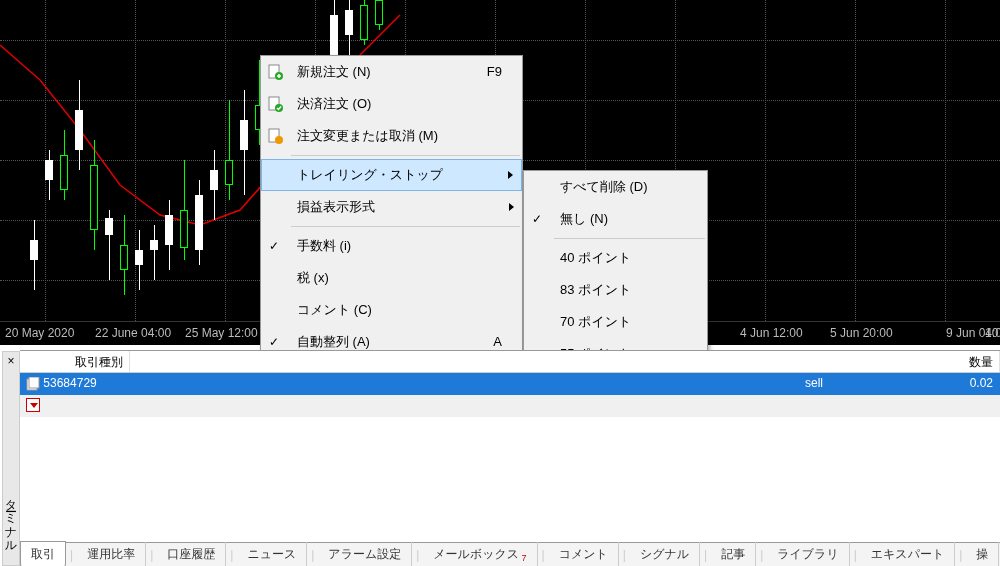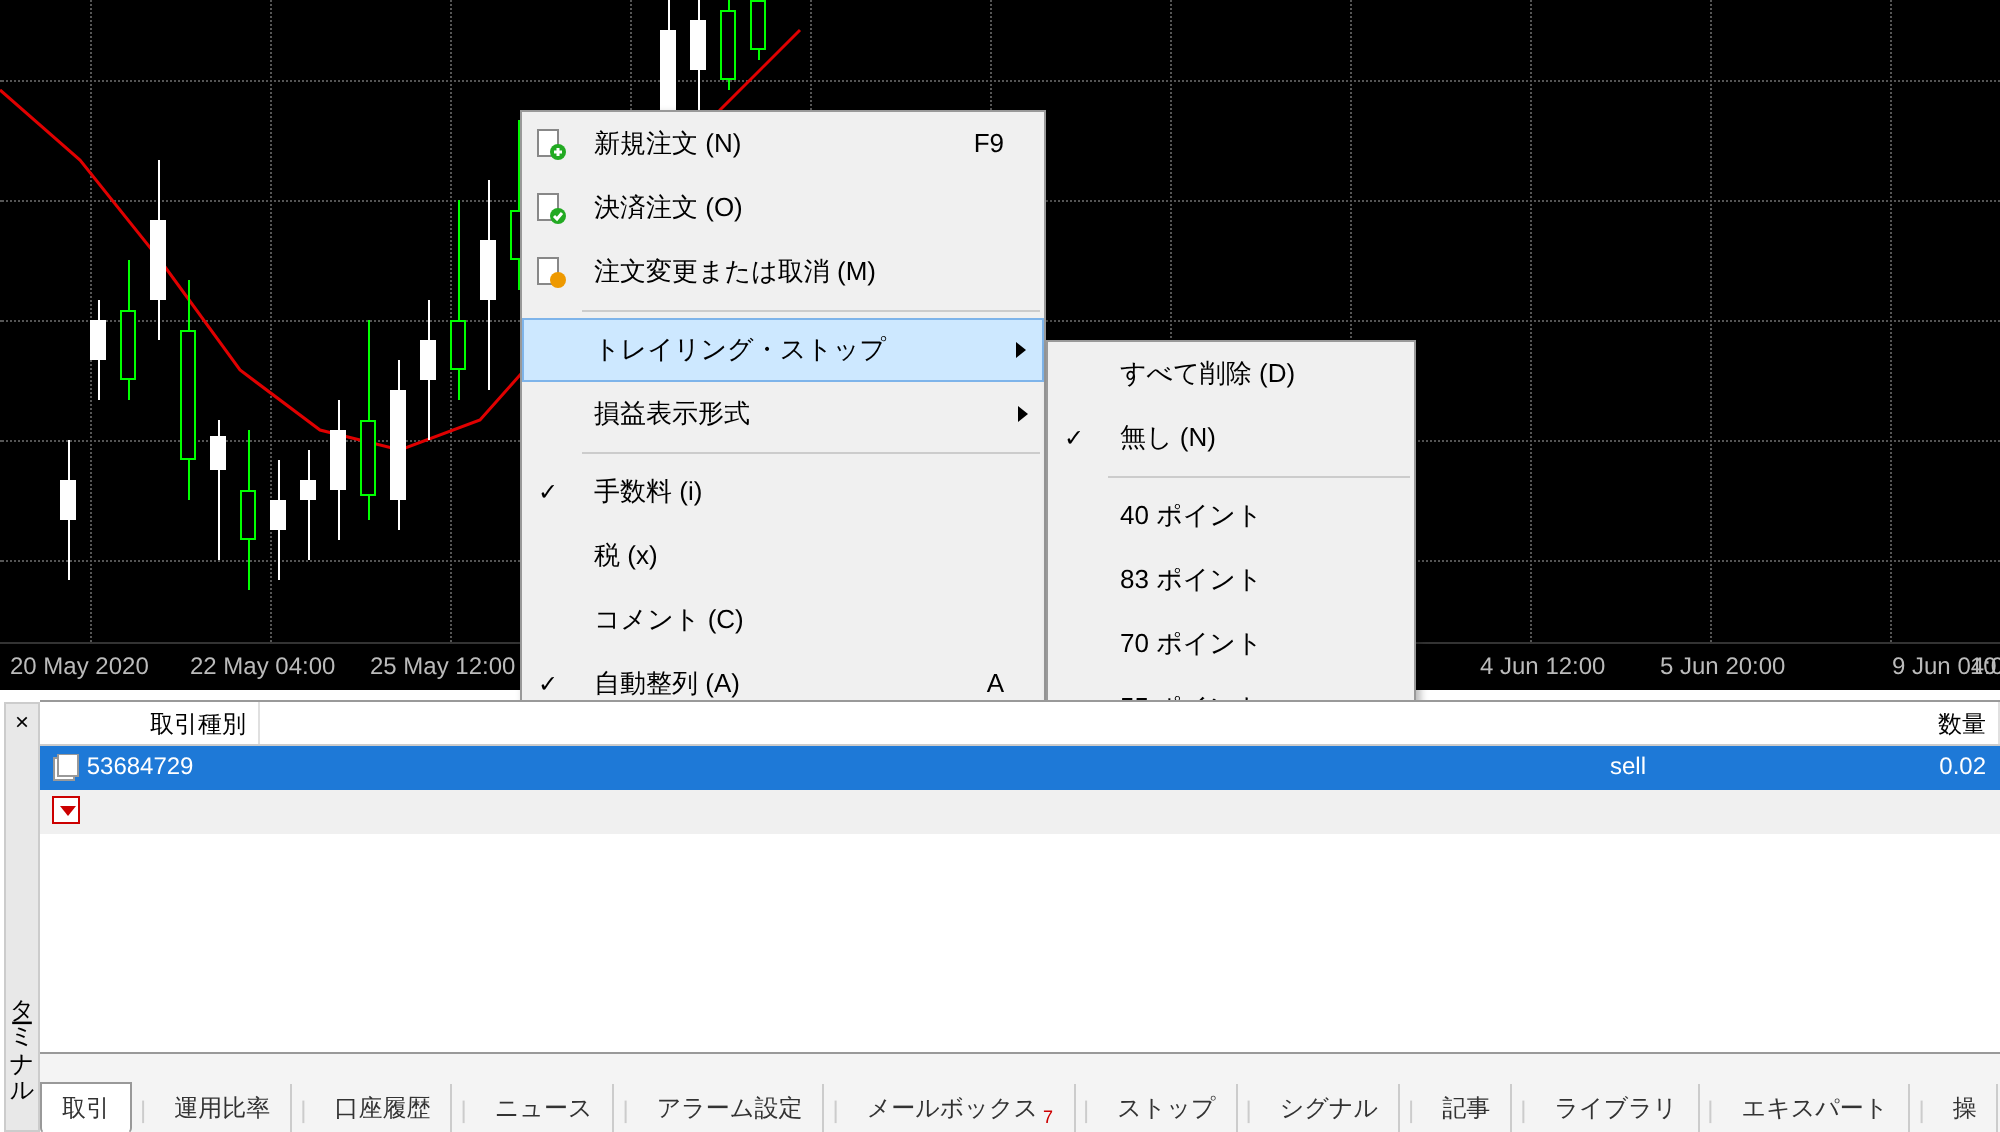--- a/index.html
+++ b/index.html
@@ -74,21 +74,21 @@
 .row { height: 22px; display: flex; font-size: 12px; }
 .row.selected { background: #1e79d7; color: #fff; }
 .cell { padding: 3px 6px; border-right: 1px solid transparent; }
 .row-icon { width: 14px; height: 14px; display: inline-block; vertical-align: middle; }
 
 .row.alert { background: #f0f0f0; }
 .alert-icon { width: 14px; height: 14px; background: #fff; border: 1px solid #c00; position: relative; display: inline-block; }
 .alert-icon::after { content:""; position:absolute; left: 3px; top: 4px; border-left: 4px solid transparent; border-right: 4px solid transparent; border-top: 5px solid #c00; }
 
 .tabs {
-  position: absolute; left: 0; bottom: 0; right: 0; height: 40px;
+  position: absolute; left: 0; bottom: 0; right: 0; height: 24px;
   border-top: 1px solid #999; background: #f4f4f4; display: flex; align-items: flex-end; font-size: 12px;
 }
 .tab { padding: 4px 10px 3px; border-right: 1px solid #ccc; color: #333; cursor: pointer; white-space: nowrap; }
 .tab.active { background: #fff; border: 1px solid #999; border-bottom: 1px solid #fff; border-radius: 0 0 3px 3px; margin-bottom: -1px; }
 .tab-sep { color: #ccc; padding: 0 4px 4px; }
 .badge7 { color: #c00; font-size: 9px; vertical-align: sub; }
 </style>
 </head>
 <body>
 
@@ -193,21 +193,21 @@
         <div class="candle-body" style="left:360px;top:5px;height:35px"></div>
       </div>
       <div class="candle-up">
         <div class="candle-wick" style="left:379px;top:0px;height:30px"></div>
         <div class="candle-body" style="left:375px;top:0px;height:25px"></div>
       </div>
     </div>
 
   <div class="xaxis" id="xaxis">
       <span style="left: 5px;">20 May 2020</span>
-      <span style="left: 95px;">22 May 04:00</span>
+      <span style="left: 95px;">22 June 04:00</span>
       <span style="left: 185px;">25 May 12:00</span>
       <span style="left: 740px;">4 Jun 12:00</span>
       <span style="left: 830px; text-align: right;">5 Jun 20:00</span>
       <span style="left: 946px;">9 Jun 04:00</span>
       <span style="left: 985px;">10 Jun</span>
     </div>
 </div>
 
 <div class="menu menu1">
   <div class="menu-item">
@@ -318,21 +318,21 @@
       <div class="tab">運用比率</div>
       <div class="tab-sep">|</div>
       <div class="tab">口座履歴</div>
       <div class="tab-sep">|</div>
       <div class="tab">ニュース</div>
       <div class="tab-sep">|</div>
       <div class="tab">アラーム設定</div>
       <div class="tab-sep">|</div>
       <div class="tab">メールボックス<span class="badge7"> 7</span></div>
       <div class="tab-sep">|</div>
-      <div class="tab">ストップ</div>
+      <div class="tab">コメント</div>
       <div class="tab-sep">|</div>
       <div class="tab">シグナル</div>
       <div class="tab-sep">|</div>
       <div class="tab">記事</div>
       <div class="tab-sep">|</div>
       <div class="tab">ライブラリ</div>
       <div class="tab-sep">|</div>
       <div class="tab">エキスパート</div>
       <div class="tab-sep">|</div>
       <div class="tab">操</div>

